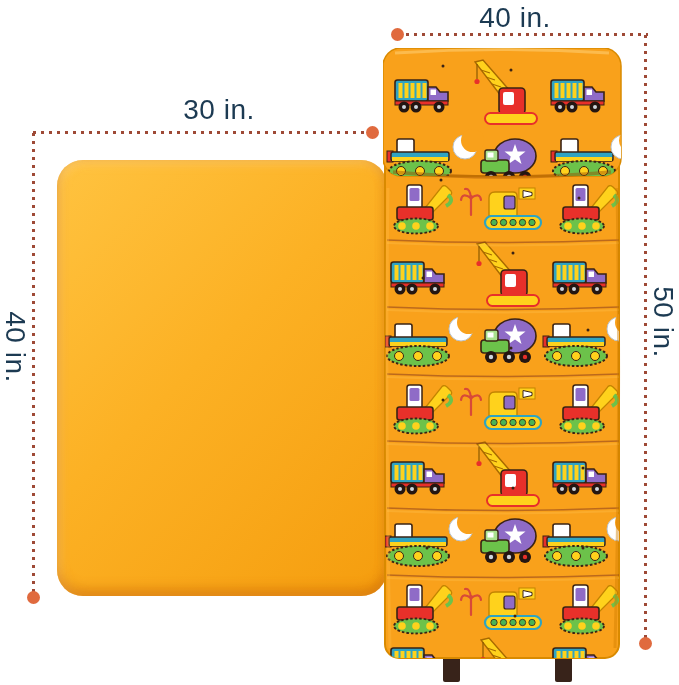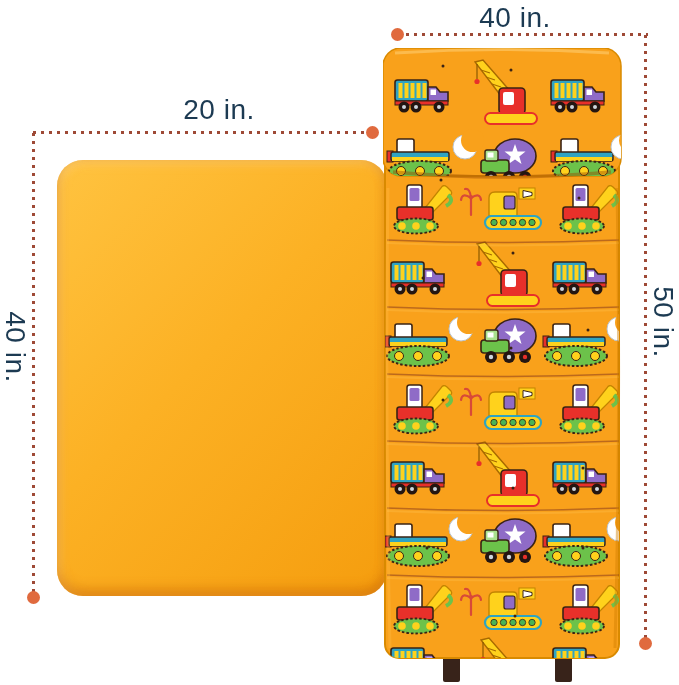--- a/index.html
+++ b/index.html
@@ -237,21 +237,21 @@
   </svg>
 
   <div class="dim-label" style="left: 455px; top: 2px; color: rgb(28, 58, 82);">40 in.</div>
   <div class="dline h" style="left: 398px; top: 33px; width: 250px; --dotc: #9e4936;"></div>
   <div class="dot" style="left: 391px; top: 28px; background-color: rgb(224, 106, 62);"></div>
 
   <div class="dim-label rot" style="left: 618px; top: 306px; color: rgb(28, 58, 82);">50 in.</div>
   <div class="dline v" style="left: 644px; top: 35px; height: 608px; --dotc: #9e4936;"></div>
   <div class="dot" style="left: 639px; top: 637px; background-color: rgb(224, 106, 62);"></div>
 
-  <div class="dim-label" style="left: 159px; top: 94px; color: rgb(28, 58, 82);">20 in.</div>
+  <div class="dim-label" style="left: 159px; top: 94px; color: rgb(28, 58, 82);">30 in.</div>
   <div class="dline h" style="left: 33px; top: 131px; width: 340px; --dotc: #9e4936;"></div>
   <div class="dot" style="left: 366px; top: 126px; background-color: rgb(224, 106, 62);"></div>
 
   <div class="dim-label rot" style="left: -30px; top: 331px; color: rgb(28, 58, 82);">40 in.</div>
   <div class="dline v" style="left: 32px; top: 133px; height: 462px; --dotc: #9e4936;"></div>
   <div class="dot" style="left: 27px; top: 591px; background-color: rgb(224, 106, 62);"></div>
 
 </div>
 
 </body></html>

